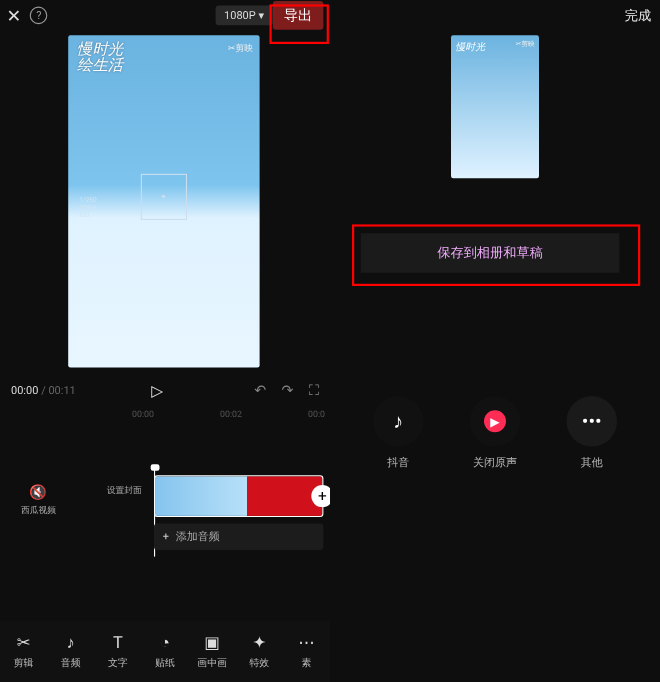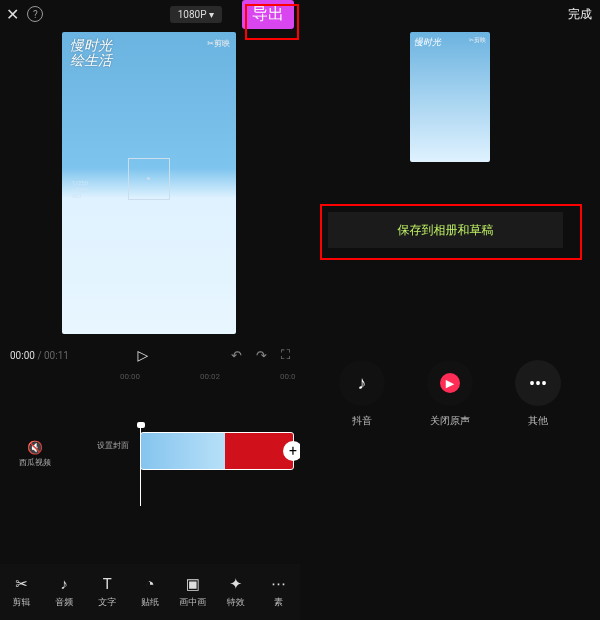--- a/index.html
+++ b/index.html
@@ -4,23 +4,23 @@
 <style>
   html,body{margin:0;padding:0;background:#000;color:#fff;font-family:-apple-system,BlinkMacSystemFont,"Segoe UI",Roboto,Helvetica,Arial,sans-serif}
   .stage{position:relative;width:600px;height:620px;background:#000;overflow:hidden}
   .pane{position:absolute;top:0;bottom:0;background:#0e0e0e}
   .left{left:0;width:300px}
   .right{left:300px;width:300px}
   
   .l-top{position:absolute;top:0;left:0;right:0;height:28px;display:flex;align-items:center;padding:0 6px}
   .l-top .x{font-size:16px;color:#ddd;margin-right:8px;cursor:pointer}
   .l-top .q{width:14px;height:14px;border:1px solid #999;border-radius:50%;font-size:10px;color:#999;display:flex;align-items:center;justify-content:center;margin-right:auto;cursor:pointer}
-  .l-top .res{background:#2a2a2a;color:#ddd;font-size:10px;padding:3px 8px;border-radius:3px;margin-right:20px;cursor:pointer}
+  .l-top .res{background:#2a2a2a;color:#ddd;font-size:10px;padding:3px 8px;border-radius:3px;margin-right:0;cursor:pointer}
   .l-top .res::after{content:" ▾"}
-  .l-top .export{background:#d946ef;color:#fff;font-size:16px;padding:4px 10px;border-radius:3px;cursor:pointer}
+  .l-top .export{background:#7f1d1d;color:#fff;font-size:13px;padding:4px 10px;border-radius:3px;cursor:pointer}
   .red-box{position:absolute;border:2px solid red;pointer-events:none}
   .rb1{top:4px;left:245px;width:50px;height:32px}
   .preview{position:absolute;top:32px;left:62px;width:174px;height:302px;background:linear-gradient(#6bb3e0 0%,#7dc4ee 45%,#dff2ff 55%,#e8f6ff 100%);border-radius:2px;overflow:hidden}
   .preview .title-img{position:absolute;top:6px;left:8px;color:#fff;font-family:cursive;font-size:14px;font-style:italic;line-height:1.1;text-shadow:0 0 2px rgba(0,0,0,.4)}
   .preview .brand{position:absolute;top:6px;right:6px;color:#eee;font-size:8px}
   .preview .focus{position:absolute;top:126px;left:66px;width:40px;height:40px;border:1px solid #ccddee}
   .preview .focus::before,.preview .focus::after{content:"";position:absolute;background:#ccddee}
   .preview .dot{position:absolute;top:145px;left:85px;width:3px;height:3px;border-radius:50%;background:#ccddee}
   .preview .txt{position:absolute;top:148px;left:10px;font-size:6px;color:#cfe5f5;line-height:1.1}
   .time-row{position:absolute;top:342px;left:0;right:0;height:26px;display:flex;align-items:center;padding:0 10px;font-size:10px;color:#666}
@@ -42,21 +42,21 @@
   .playhead{position:absolute;top:426px;left:140px;width:0;height:80px;border-left:1px solid #fff}
   .playhead::before{content:"";position:absolute;top:-4px;left:-4px;width:8px;height:6px;background:#fff;border-radius:2px}
   .toolbar{position:absolute;bottom:0;left:0;right:0;height:56px;background:#111;display:flex}
   .toolbar .tb{flex:1;display:flex;flex-direction:column;align-items:center;justify-content:center;font-size:9px;color:#bbb;cursor:pointer;gap:3px}
   .toolbar .tb .ti{font-size:15px;color:#ddd}
   
   .r-top{position:absolute;top:0;right:0;height:28px;display:flex;align-items:center;padding-right:8px;font-size:12px;color:#eee;cursor:pointer}
   .r-thumb{position:absolute;top:32px;left:110px;width:80px;height:130px;background:linear-gradient(#6bb3e0,#dff2ff);border-radius:2px}
   .r-thumb .tt{position:absolute;top:4px;left:4px;font-family:cursive;font-size:9px;font-style:italic;color:#fff}
   .r-thumb .bd{position:absolute;top:4px;right:4px;font-size:6px;color:#eee}
-  .r-save{position:absolute;top:212px;left:28px;right:37px;height:36px;background:#1b1b1b;display:flex;align-items:center;justify-content:center;font-size:12px;color:#bef264;cursor:pointer}
+  .r-save{position:absolute;top:212px;left:28px;right:37px;height:36px;background:#1b1b1b;display:flex;align-items:center;justify-content:center;font-size:12px;color:#f0abfc;cursor:pointer}
   .rb2{top:204px;left:20px;width:258px;height:52px}
   .r-share{position:absolute;top:292px;left:20px;font-size:15px;color:#eee;line-height:1.5}
   .r-share .q1{font-size:11px;color:#888;margin-left:4px}
   .r-icons{position:absolute;top:360px;left:0;right:0;display:flex;justify-content:space-around;padding:0 18px}
   .ritem{display:flex;flex-direction:column;align-items:center;font-size:10px;color:#bbb;gap:8px;cursor:pointer}
   .ritem .circ{width:46px;height:46px;border-radius:50%;background:#1a1a1a;display:flex;align-items:center;justify-content:center;font-size:18px;color:#fff}
   .circ.douyin{background:#111}
   .circ.xigua{background:#111}
   .circ .note{font-family:Arial;font-weight:bold}
   .xg-inner{width:20px;height:20px;border-radius:50%;background:#ff2d55;display:flex;align-items:center;justify-content:center;color:#fff;font-size:11px}
@@ -107,20 +107,23 @@
       <span>西瓜视频</span>
     </div>
     <div class="side-ctrl sc2">
       <span>设置封面</span>
     </div>
 
     <div class="playhead"></div>
     <div class="clip-area">
       <div class="vclip">
         <div class="plus">+</div>
+      </div>
+      <div class="aclip">
+        <span>添加音频</span>
       </div>
     </div>
 
     <div class="toolbar">
       <div class="tb">
           <div class="ti">✂</div>
           <span>剪辑</span>
         </div>
       <div class="tb">
           <div class="ti">♪</div>

